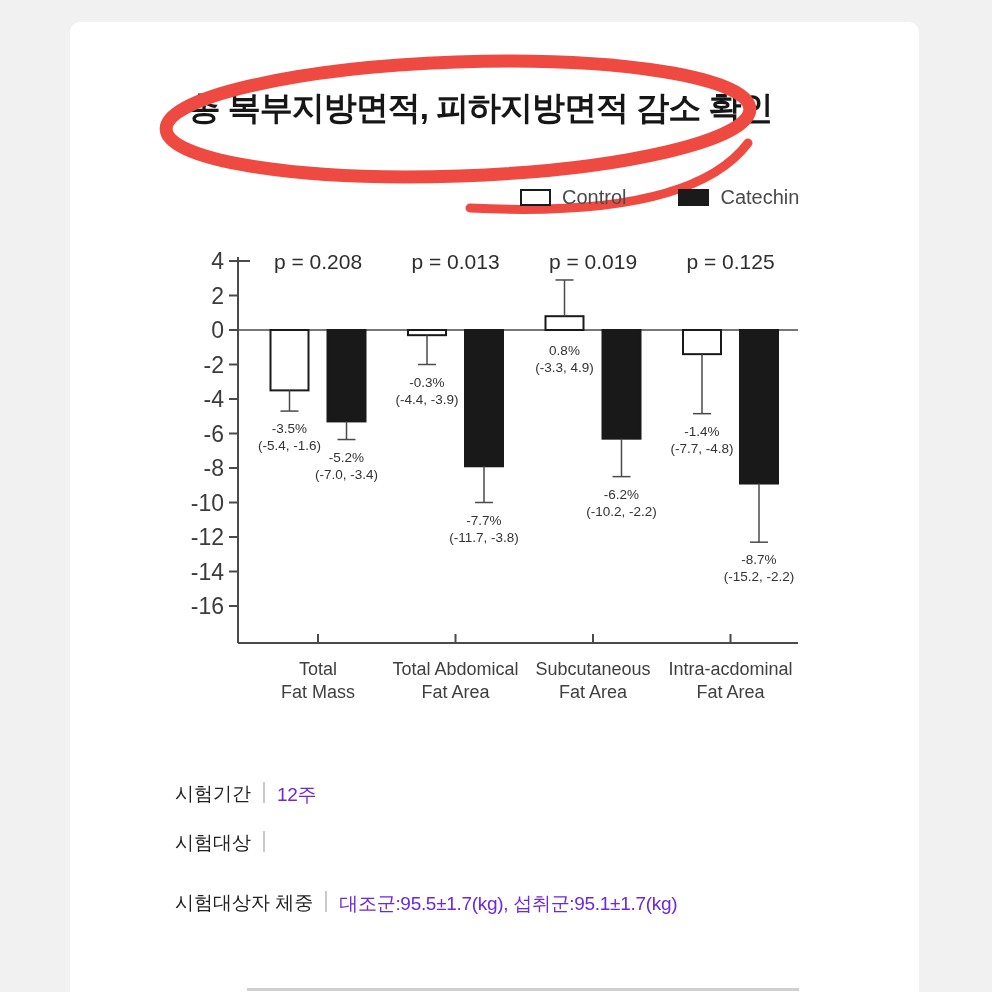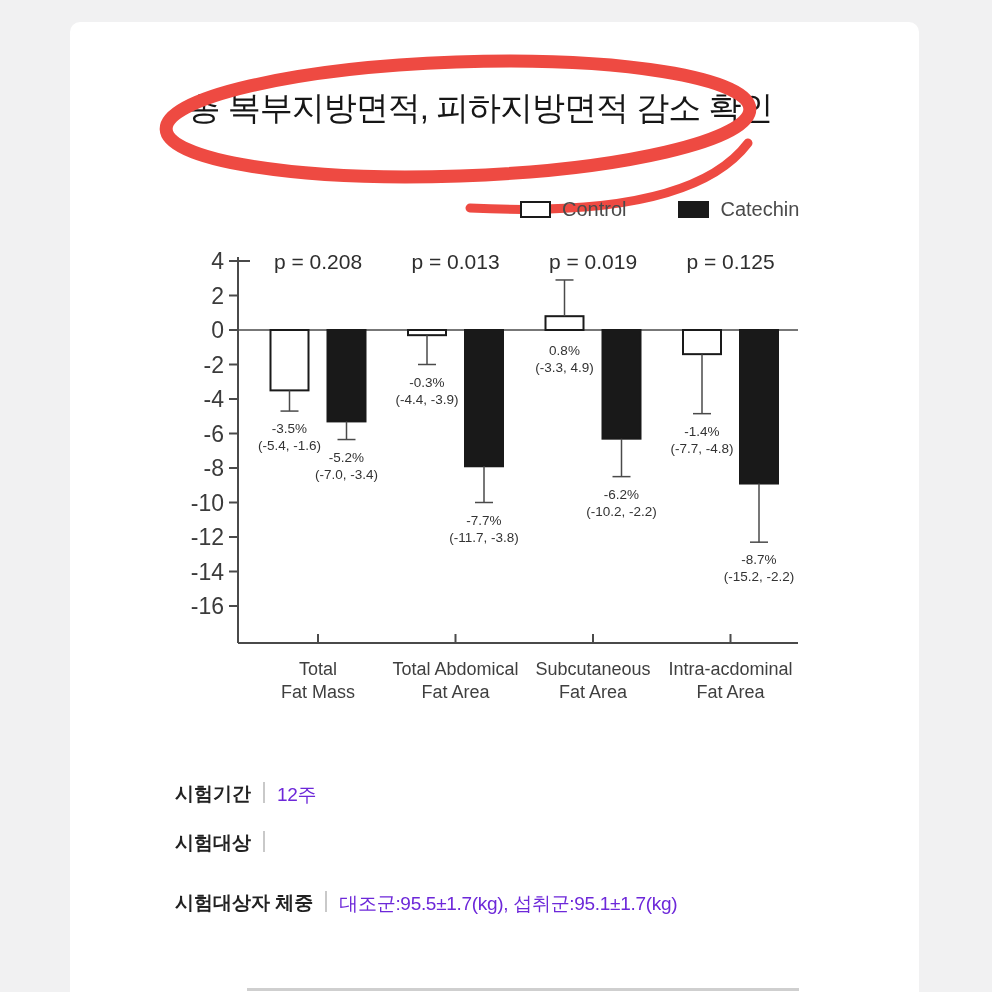--- a/index.html
+++ b/index.html
@@ -2,35 +2,35 @@
 <html><head>
 <meta charset="utf-8">
 <style>
   * { margin:0; padding:0; box-sizing:border-box; }
   html,body { width:992px; height:992px; overflow:hidden;
     font-family:"Liberation Sans","DejaVu Sans",sans-serif; }
   body { position:relative; background:#f1f1f2; }
   .card { position:absolute; left:70px; top:22px; width:849px; height:970px;
     background:#ffffff; border-radius:10px 10px 0 0; }
   .title { position:absolute; left:160px; top:86px; width:640px;
-    text-align:center; font-size:33px; font-weight:400; color:#161616;
+    text-align:center; font-size:33px; font-weight:700; color:#161616;
     letter-spacing:-1px; white-space:nowrap; }
   .annotation-svg { position:absolute; left:140px; top:48px; width:650px; height:180px;
     pointer-events:none; }
-  .legend { position:absolute; left:520px; top:198px; display:flex; align-items:flex-start; }
+  .legend { position:absolute; left:520px; top:186px; display:flex; align-items:flex-start; }
   .legend-item { display:flex; align-items:center; }
   .legend-item + .legend-item { margin-left:52px; }
   .swatch { width:31px; height:17px; margin-right:11px; }
   .swatch.control { background:#ffffff; border:2px solid #1a1a1a; }
   .swatch.catechin { background:#1a1a1a; border:2px solid #1a1a1a; }
   .legend-label { font-size:20px; color:#4a4a4a; }
   .chart-wrap { position:absolute; left:150px; top:243px; width:715px; height:478px; }
   .info { position:absolute; left:175px; top:781px; width:720px; }
   .info-row { display:flex; align-items:flex-start; margin-bottom:21px; }
-  .info-label { font-size:19px; font-weight:700; color:#222222; white-space:nowrap; }
+  .info-label { font-size:19px; font-weight:400; color:#222222; white-space:nowrap; }
   .sep { width:2px; background:#c9c9c9; height:21px; margin:1px 12px 0 12px; flex:0 0 auto; }
   .info-value { font-size:19px; color:#6d28d9; line-height:28px; letter-spacing:-0.3px; }
   .row-gap-lg { margin-bottom:34px; }
   .cutoff-line { position:absolute; left:247px; top:988px; width:552px; height:3px;
     background:#cfcfcf; }
 </style>
 </head>
 <body>
 
 <div class="card"></div>

